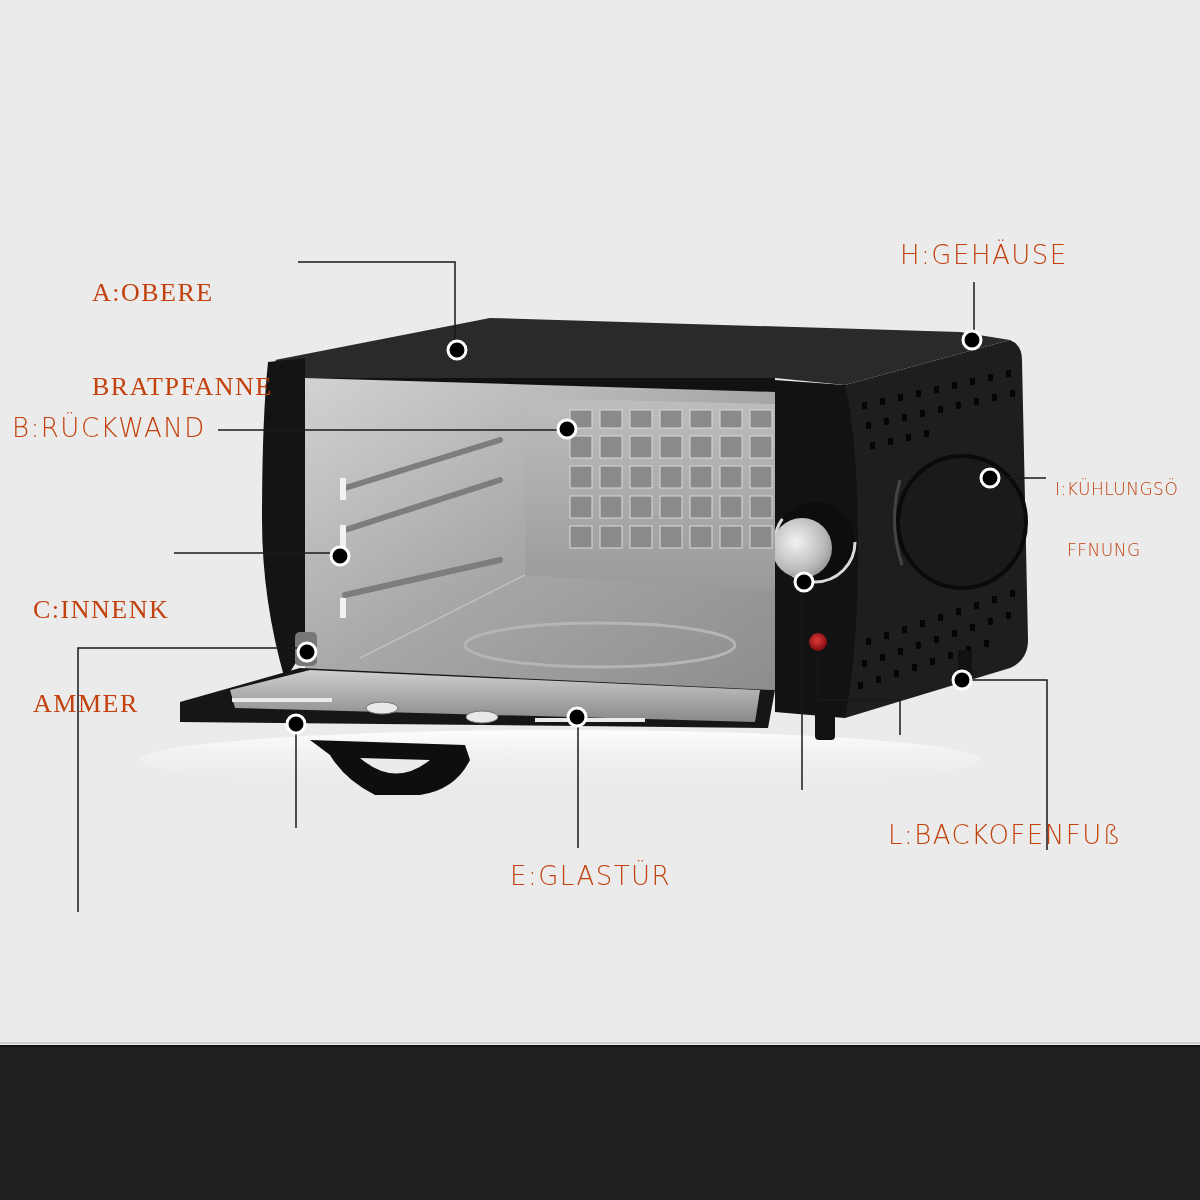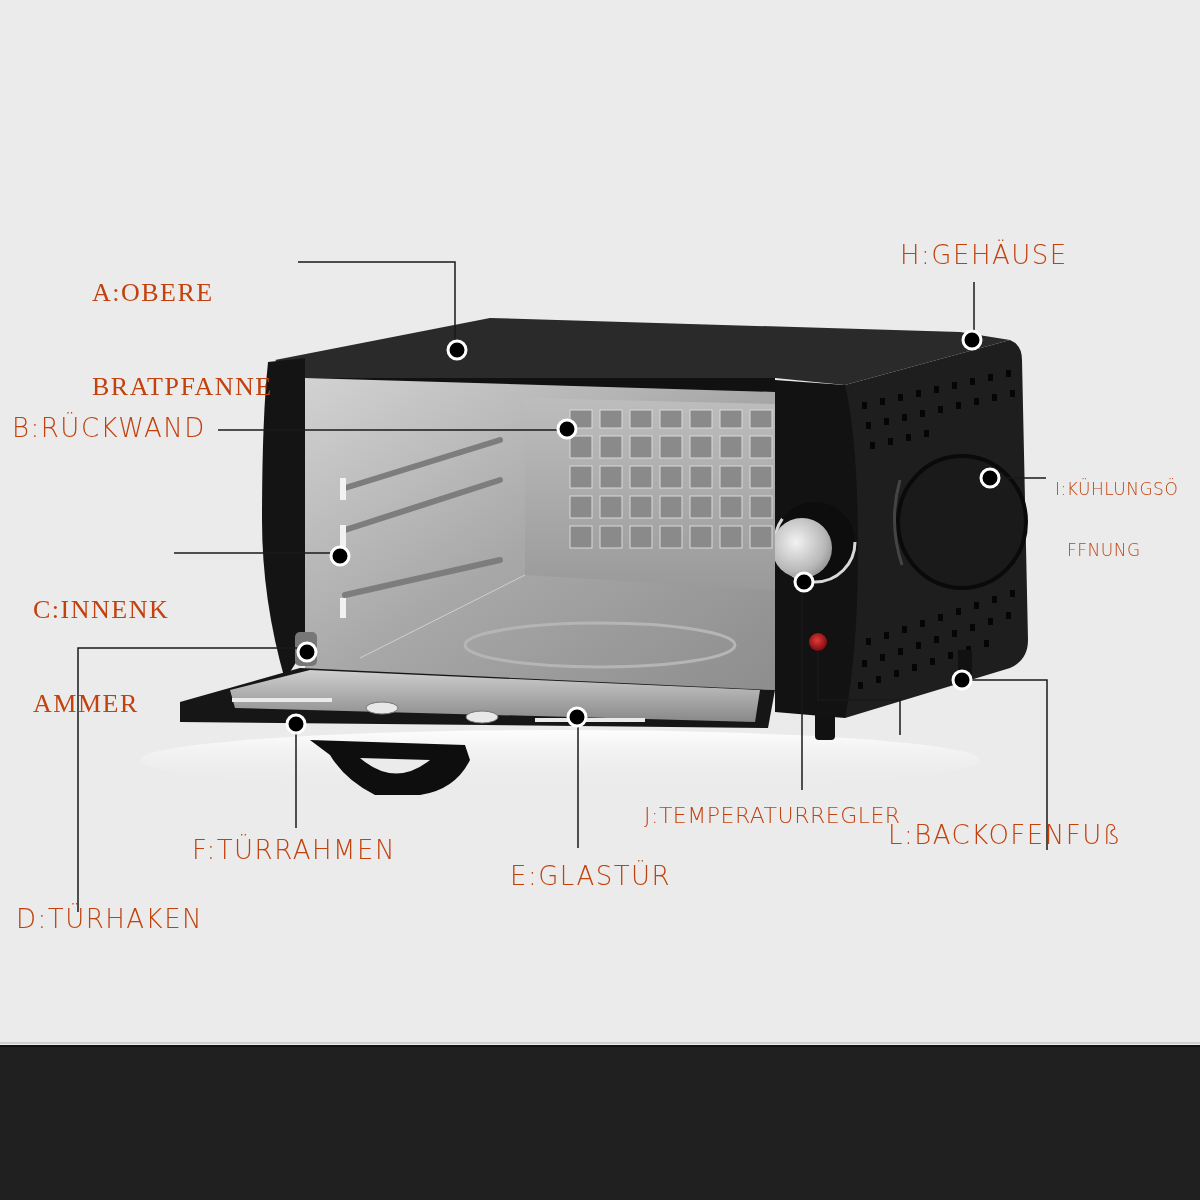--- a/index.html
+++ b/index.html
@@ -231,33 +231,30 @@
     <div>BRATPFANNE</div>
   </div>
 
   <div class="label lg center" style="left:33px; top:532px;">
     <div>C:INNENK</div>
     <div>AMMER</div>
   </div>
 
   <div class="label lg" style="left:12px; top:413px;">B:RÜCKWAND</div>
 
-  <div class="label lg" style="left:16px; top:904px;">D:TÜRHAKEN</div>
 
   <div class="label lg" style="left:478px; top:861px;margin-left:32px;">E:GLASTÜR</div>
 
-  <div class="label lg" style="left:192px; top:835px;">F:TÜRRAHMEN</div>
 
   <div class="label lg" style="left:900px; top:240px;">H:GEHÄUSE</div>
 
   <div class="label sm" style="left:1055px; top:438px;">
     <div>I:KÜHLUNGSÖ</div>
     <div style="padding-left:12px;">FFNUNG</div>
   </div>
 
-  <div class="label md" style="left:644px; top:803px;">J:TEMPERATURREGLER</div>
 
 
   <div class="label lg" style="left:888px; top:820px;">L:BACKOFENFUß</div>
 </div>
 
 <div class="footer-sep"></div>
 <div class="footer-band"></div>
 
 </body></html>

